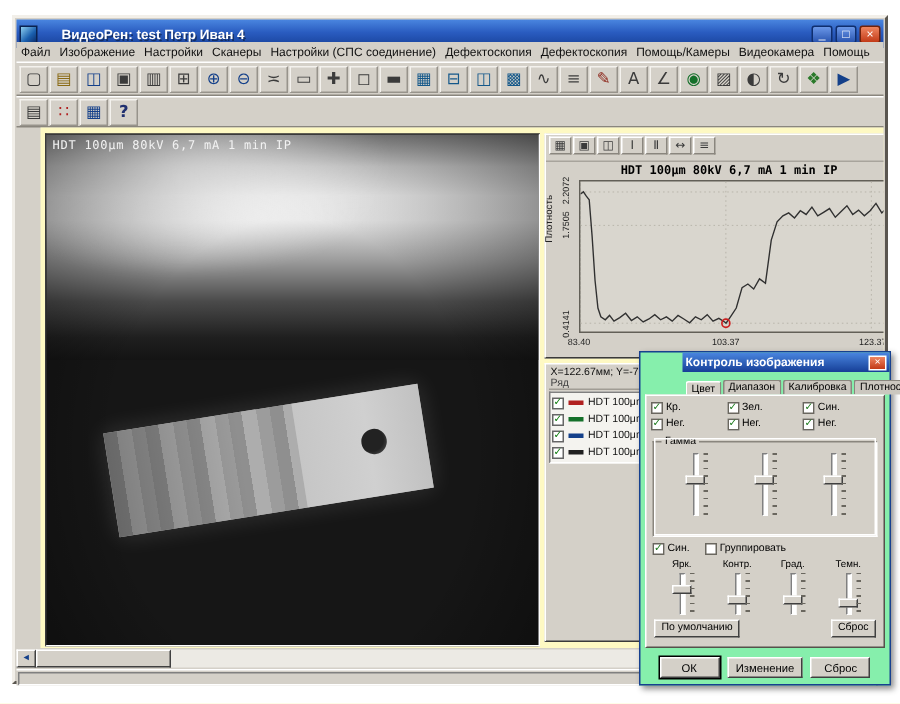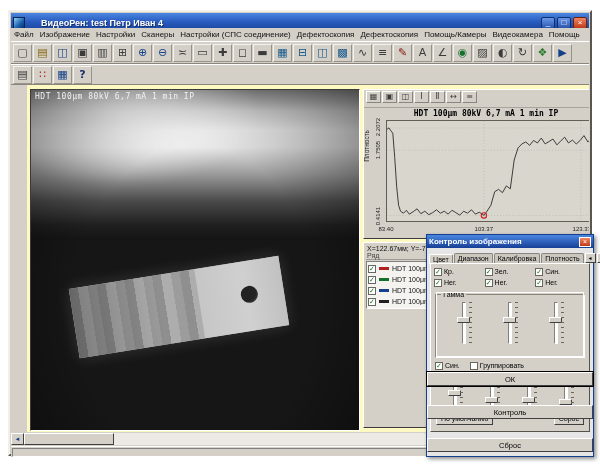--- a/index.html
+++ b/index.html
@@ -72,22 +72,22 @@
                 border:1px solid;border-color:#ffffff #3a3a3a #3a3a3a #ffffff;box-sizing:border-box;padding:1px 2px;}
   .coords{font-size:7px;color:#101010;padding:1px 1px 0;}
   .series-header{font-size:7px;color:#444;padding:0 1px;border-bottom:1px solid #a09c94;}
   .series-list{background:#f4f3ef;border:1px solid;border-color:#808080 #fff #fff #808080;margin-top:1px;padding:1px;}
   .srow{display:flex;align-items:center;gap:3px;height:11px;font-size:7px;color:#101010;}
   .sbox{width:8px;height:8px;box-sizing:border-box;border:1px solid #666;background:#fff;color:#0a7a0a;
         font-size:7px;line-height:6px;text-align:center;}
   .swatch{width:10px;height:3px;display:inline-block;}
   .slabel{white-space:nowrap;overflow:hidden;}
   
-  .dialog{position:absolute;left:416px;top:222px;width:168px;height:223px;z-index:9;background:#e5e5e5;
-          border:1px solid #16408f;box-shadow:2px 2px 4px rgba(0,0,0,.45);box-sizing:border-box;}
+  .dialog{position:absolute;left:416px;top:222px;width:168px;height:223px;z-index:9;background:#86efac;
+          border:1px solid #16408f;box-shadow:2px 2px 4px rgba(0,0,0,.45);box-sizing:border-box;padding-left:28px;}
   .dtitle{height:13px;display:flex;align-items:center;padding:0 2px;
           background:linear-gradient(180deg,#4a86e0,#163f97);color:#fff;font-size:8px;font-weight:bold;}
   .dtitle span{flex:1;white-space:nowrap;overflow:hidden;}
   .dclose{width:12px;height:10px;padding:0;font-size:7px;line-height:7px;color:#fff;
           background:linear-gradient(180deg,#ef8560,#c23a17);border:1px solid #fff;cursor:default;}
   .dtabs{display:flex;align-items:flex-end;height:14px;padding:1px 2px 0;font-size:7px;}
   .tab{padding:1px 3px;margin-right:1px;background:#cbc7bf;border:1px solid #8a867e;border-bottom:none;
        border-radius:2px 2px 0 0;white-space:nowrap;cursor:default;}
   .tab.active{background:#d4d0c8;border-color:#fff #8a867e #d4d0c8 #fff;position:relative;top:1px;}
   .tabarrows{margin-left:auto;display:flex;gap:1px;}
@@ -113,21 +113,21 @@
   .vticks{position:absolute;right:0;top:1px;bottom:1px;width:3px;
           background:repeating-linear-gradient(180deg,#6a675f 0 1px,transparent 1px 5px);}
   .checkrow2{display:flex;gap:10px;height:12px;align-items:center;margin:2px 1px 1px;}
   .adjust{display:flex;justify-content:space-between;padding:0 2px;margin:1px 0 2px;}
   .acol{display:flex;flex-direction:column;align-items:center;width:25%;}
   .alab{font-size:6.5px;height:8px;}
   .acol .vslider{height:30px;}
   .dbtnrow{display:flex;justify-content:space-between;padding:0 2px;}
   .smbtn{height:12px;font-size:7px;padding:0 4px;background:#d4d0c8;
          border:1px solid;border-color:#fff #404040 #404040 #fff;cursor:default;}
-  .dokrow{position:absolute;left:0;right:0;bottom:4px;display:flex;justify-content:center;gap:19px;flex-direction:column;}
+  .dokrow{position:absolute;left:0;right:0;bottom:4px;display:flex;justify-content:center;gap:5px;}
   .dbtn{height:14px;min-width:40px;font-size:7.5px;padding:0 5px;background:#d4d0c8;
         border:1px solid;border-color:#fff #404040 #404040 #fff;cursor:default;}
   .dbtn.ok{box-shadow:0 0 0 1px #000;}
   
   .hscroll{position:absolute;left:1px;right:1px;top:421px;height:12px;background:#eceae4;display:flex;}
   .sb{width:13px;height:12px;padding:0;font-size:6px;line-height:6px;color:#14408a;background:#d4d0c8;
       border:1px solid;border-color:#fff #404040 #404040 #fff;cursor:default;}
   .sthumb{width:88px;background:#d4d0c8;border:1px solid;border-color:#fff #404040 #404040 #fff;}
   .sspacer{flex:1;}
   .statusbar{position:absolute;left:1px;right:1px;top:434px;height:10px;background:#d4d0c8;
@@ -479,21 +479,21 @@
               </div>
           </div>
         </div>
         <div class="dbtnrow">
           <button class="smbtn">По умолчанию</button>
           <button class="smbtn">Сброс</button>
         </div>
       </div>
       <div class="dokrow">
         <button class="dbtn ok">ОК</button>
-        <button class="dbtn">Контроль</button>
+        <button class="dbtn">Изменение</button>
         <button class="dbtn">Сброс</button>
       </div>
     </div>
 
     <div class="hscroll">
       <button class="sb">◄</button>
       <div class="sthumb"></div>
       <div class="sspacer"></div>
       <button class="sb">►</button>
     </div>

